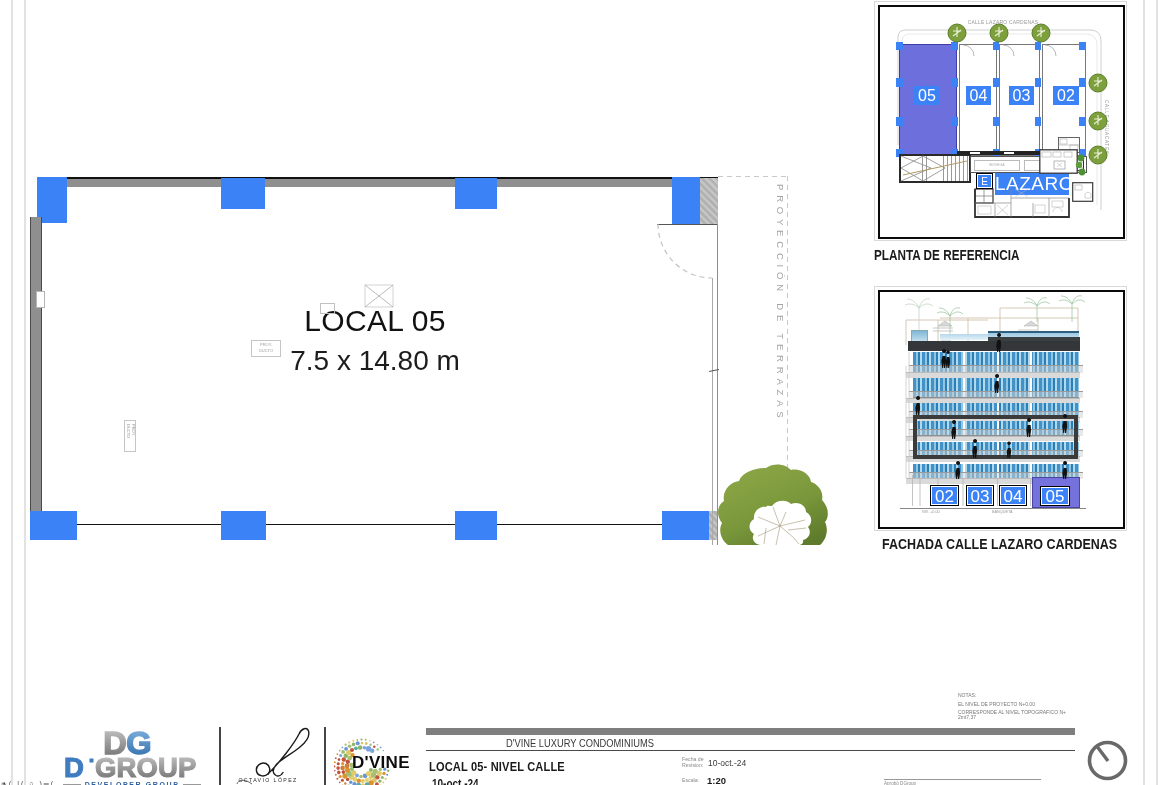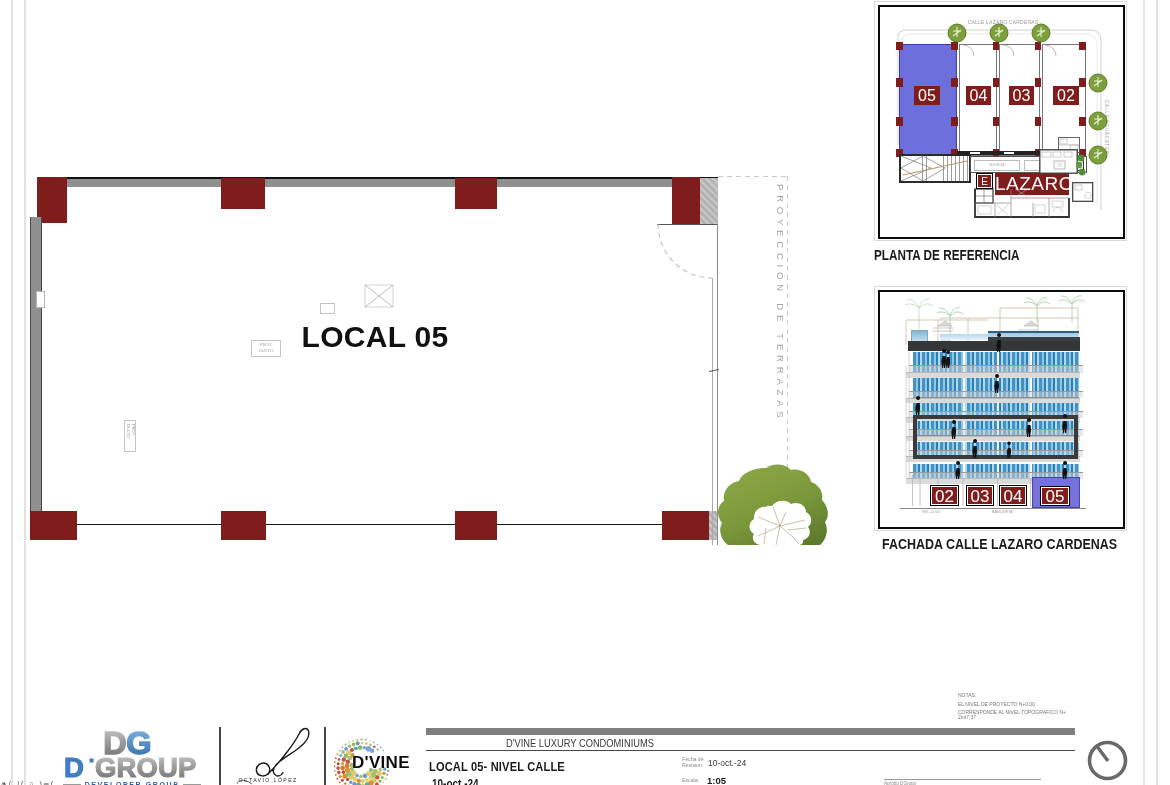--- a/index.html
+++ b/index.html
@@ -1,19 +1,19 @@
 <!DOCTYPE html>
 <html><head>
 <meta charset="utf-8">
 <style>
   html,body{margin:0;padding:0;background:#fff;}
   body{width:1170px;height:785px;overflow:hidden;font-family:"Liberation Sans",sans-serif;}
   #page{position:relative;width:1170px;height:785px;background:#fff;overflow:hidden;}
   .abs{position:absolute;}
-  .blk{position:absolute;background:#7f1d1d;}
+  .blk{position:absolute;background:#3b82f6;}
   .gw{position:absolute;background:#8f8f8f;}
   .winrow,.winrowT{position:absolute;left:34.5px;width:166.2px;height:14px;
     background:repeating-linear-gradient(90deg,#4292c7 0 2.8px,#8fc6e4 2.8px 4.6px,#2b7eb6 4.6px 7.4px,#b2daee 7.4px 9px);
     border-bottom:1.2px solid #4a4a4a;box-sizing:content-box;}
   .winrowT{height:19.5px;}
   .winrow::before,.winrowT::before{content:"";position:absolute;left:0;top:0;width:100%;height:100%;
     background:linear-gradient(90deg,transparent 0 49.5px,#fff 49.5px 51.5px,transparent 51.5px 84px,#fff 84px 86px,transparent 86px 117px,#fff 117px 119px,transparent 119px 100%);}
   .winrow::after{content:"";position:absolute;left:-4px;top:8px;width:174px;height:6px;background:rgba(210,210,210,0.5);border-top:0.8px solid #9a9a9a;}
   .winrowT::after{content:"";position:absolute;left:-4px;top:13px;width:174px;height:6.5px;background:rgba(210,210,210,0.5);border-top:0.8px solid #9a9a9a;}
   .slab{position:absolute;left:28px;width:174px;height:5.5px;background:#dadada;border-top:1px solid #bbb;box-sizing:border-box;}
@@ -71,22 +71,23 @@
 <div class="abs" style="left:716.5px;top:224px;width:1.2px;height:321px;background:#8d8d8d;"></div>
 
 <div class="abs" style="left:709px;top:369.5px;width:10px;height:1px;background:#555;transform:rotate(-12deg);"></div>
 
 <div class="abs" style="left:718px;top:175.5px;width:70px;height:1px;background:repeating-linear-gradient(90deg,#c9c9c9 0 5px,transparent 5px 9px);"></div>
 
 <div class="abs" style="left:787px;top:176px;width:1px;height:300px;background:repeating-linear-gradient(180deg,#c9c9c9 0 5px,transparent 5px 9px);"></div>
 
 <div class="abs" style="left:770px;top:184px;width:16px;height:250px;writing-mode:vertical-rl;font-size:9.5px;letter-spacing:4.8px;color:#a3a3a3;">PROYECCIÓN DE TERRAZAS</div>
 
-<div class="abs" style="left:180px;top:320px;width:390px;text-align:center;font-size:30px;font-weight:bold;color:#111;letter-spacing:0.3px;">LOCAL 05</div>
-
+<div class="abs" style="left:180px;top:304px;width:390px;text-align:center;font-size:30px;font-weight:normal;color:#111;letter-spacing:0.3px;">LOCAL 05</div>
+
+<div class="abs" style="left:180px;top:345px;width:390px;text-align:center;font-size:28px;color:#1c1c1c;">7.5 x 14.80 m</div>
 
 
 <svg class="abs" style="left:364px;top:284px;" width="30" height="24" viewBox="0 0 30 24">
   <rect x="1" y="1" width="28" height="22" fill="none" stroke="#c8c8c8" stroke-width="0.8"></rect>
   <line x1="1" y1="1" x2="29" y2="23" stroke="#aaa" stroke-width="0.8"></line>
   <line x1="29" y1="1" x2="1" y2="23" stroke="#aaa" stroke-width="0.8"></line>
 </svg>
 
 <div class="abs" style="left:320px;top:303px;width:13px;height:9px;border:1px solid #c2c2c2;"></div>
 
@@ -540,21 +541,21 @@
 <div class="abs" style="left:429px;top:759px;font-size:13.5px;font-weight:bold;color:#1a1a1a;letter-spacing:0.2px;transform:scaleX(0.82);transform-origin:left;">LOCAL 05- NIVEL CALLE</div>
 
 <div class="abs" style="left:432px;top:777px;font-size:12.5px;font-weight:bold;color:#1a1a1a;transform:scaleX(0.8);transform-origin:left;">10-oct.-24</div>
 
 <div class="abs" style="left:682px;top:755.5px;font-size:5.2px;color:#8a8a8a;line-height:6px;">Fecha de<br>Revision:</div>
 
 <div class="abs" style="left:708px;top:757.5px;font-size:8.5px;color:#3a3a3a;">10-oct.-24</div>
 
 <div class="abs" style="left:682px;top:777px;font-size:5.2px;color:#8a8a8a;">Escala:</div>
 
-<div class="abs" style="left:707px;top:774.5px;font-size:9.5px;font-weight:bold;color:#1a1a1a;">1:05</div>
+<div class="abs" style="left:707px;top:774.5px;font-size:9.5px;font-weight:bold;color:#1a1a1a;">1:20</div>
 
 <div class="abs" style="left:884px;top:779px;width:157px;height:0.8px;background:#999;"></div>
 
 <div class="abs" style="left:884px;top:781px;font-size:4.6px;color:#8a8a8a;">Aprobó DGroup</div>
 
 <div class="abs" style="left:958px;top:691px;width:140px;font-size:5px;color:#777;line-height:9px;">NOTAS:</div>
 <div class="abs" style="left:958px;top:700.5px;width:150px;font-size:5px;color:#777;">EL NIVEL DE PROYECTO N+0.00</div>
 <div class="abs" style="left:958px;top:709.5px;width:148px;font-size:5px;color:#777;line-height:5.5px;">CORRESPONDE AL NIVEL TOPOGRAFICO N+<br>2mt7,37</div>
 
 <svg class="abs" style="left:1085px;top:738px;" width="46" height="46" viewBox="0 0 46 46">

